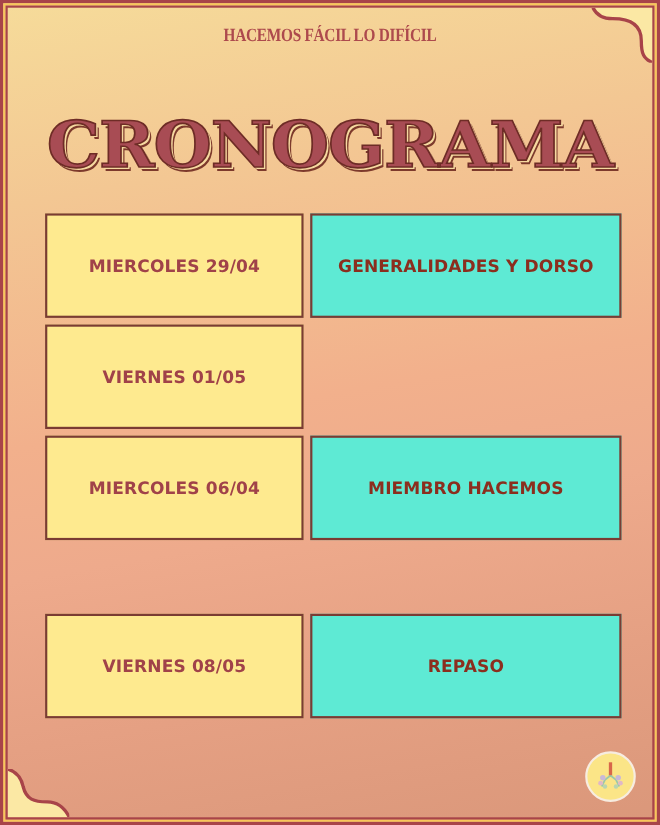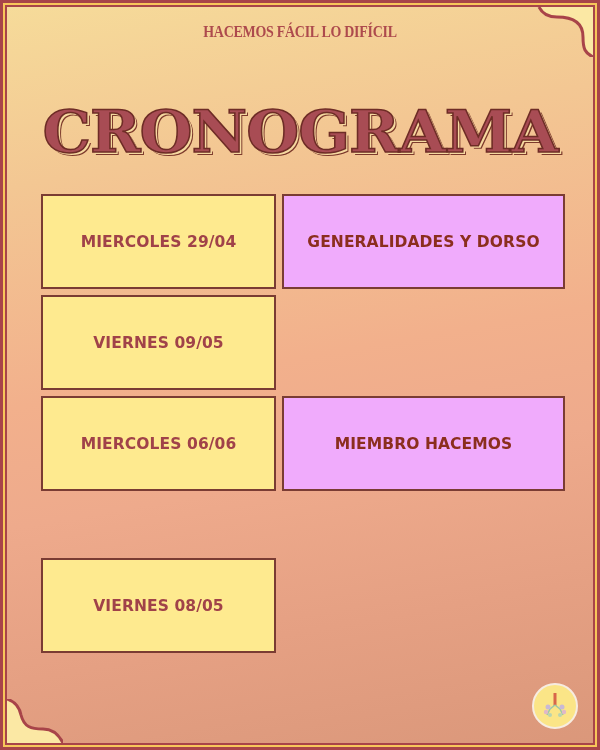--- a/index.html
+++ b/index.html
@@ -60,21 +60,21 @@
       letter-spacing: 0.1px;
       border: 2px solid #7a3c33;
     }
     .cell-date {
       left: 0; width: 235px;
       background: #feea8f;
       color: #a04249;
     }
     .cell-topic {
       left: 241px; width: 283px;
-      background: #f0abfc;
+      background: #5eead4;
       color: #8b2e1e;
     }
     .icon-badge {
       position: absolute; left: 532px; top: 683px; width: 46px; height: 46px;
       border-radius: 50%;
       background: #fbe587;
       border: 2px solid #f7ece0;
       display: flex; align-items: center; justify-content: center;
     }
   </style>
@@ -97,28 +97,29 @@
 
 <div class="subtitle">HACEMOS FÁCIL LO DIFÍCIL</div>
 <div class="title">CRONOGRAMA</div>
 
 <div class="schedule">
   <div class="row" style="top:0px;">
     <div class="cell cell-date">MIERCOLES 29/04</div>
     <div class="cell cell-topic">GENERALIDADES Y DORSO</div>
   </div>
   <div class="row" style="top:101px;">
-    <div class="cell cell-date">VIERNES 09/05</div>
+    <div class="cell cell-date">VIERNES 01/05</div>
   </div>
   <div class="row" style="top:202px;">
-    <div class="cell cell-date">MIERCOLES 06/06</div>
+    <div class="cell cell-date">MIERCOLES 06/04</div>
     <div class="cell cell-topic">MIEMBRO HACEMOS</div>
   </div>
   <div class="row" style="top:320px;margin-top:44px;">
     <div class="cell cell-date">VIERNES 08/05</div>
+    <div class="cell cell-topic">REPASO</div>
   </div>
 </div>
 
 <div class="icon-badge">
   <svg width="28" height="30" viewBox="0 0 28 30">
     <rect x="12.5" y="2" width="3" height="13" fill="#d8664a"></rect>
     <path d="M14,14 L9,18 L6,24" stroke="#9cc8a8" stroke-width="1.6" fill="none"></path>
     <path d="M14,14 L19,18 L22,24" stroke="#9cc8a8" stroke-width="1.6" fill="none"></path>
     <circle cx="7" cy="16" r="2.5" fill="#c9b9d6"></circle>
     <circle cx="5" cy="21" r="2.2" fill="#e0b8c8"></circle>

